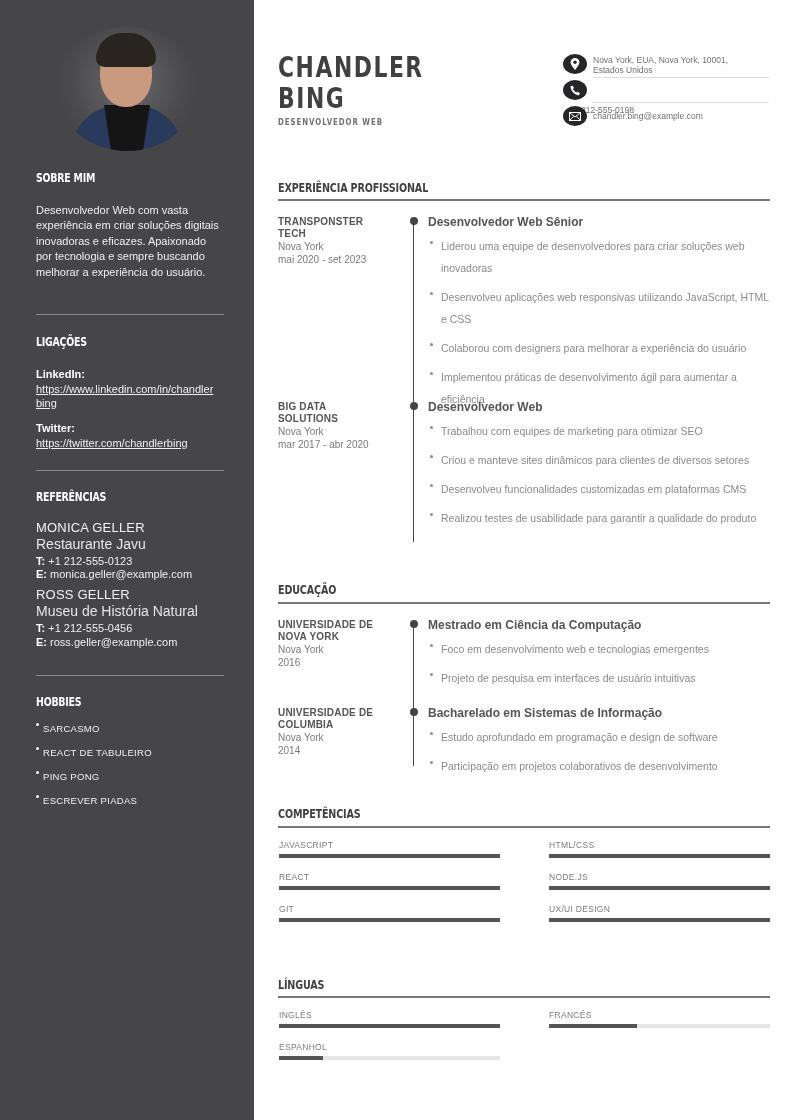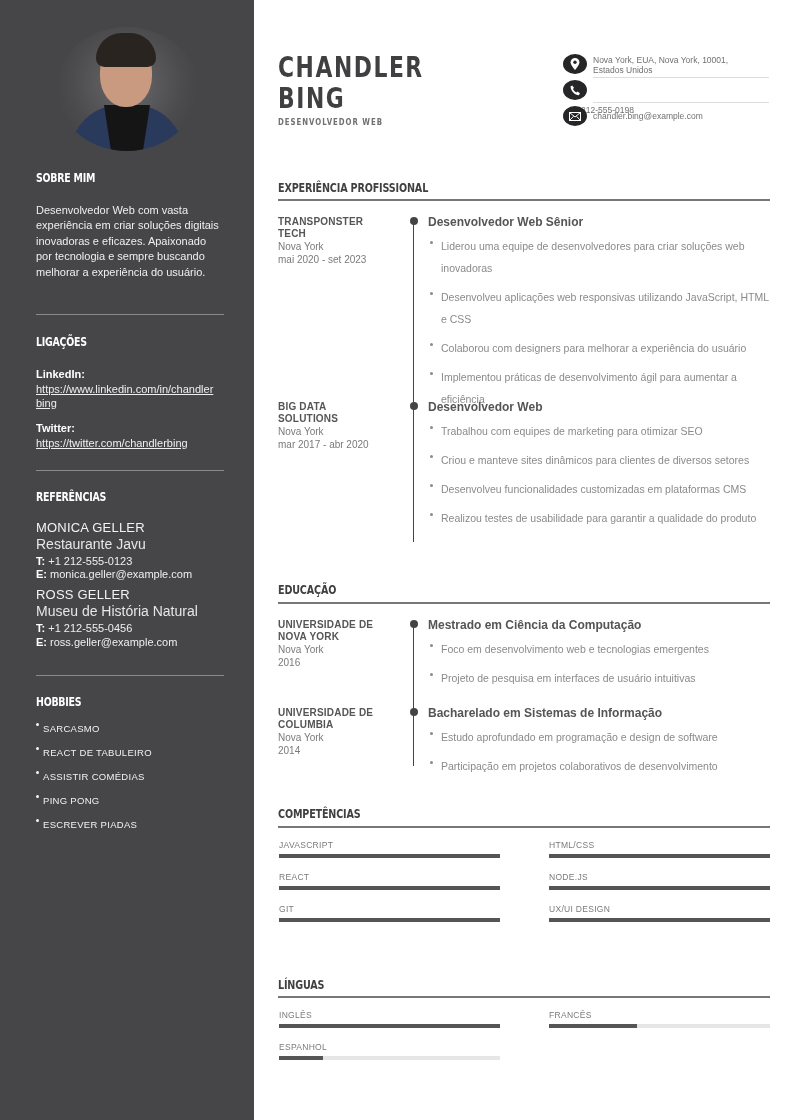--- a/index.html
+++ b/index.html
@@ -135,24 +135,20 @@
       <div class="hobby">
           <span class="dot"></span>
           <span>SARCASMO</span>
         </div>
       <div class="hobby">
           <span class="dot"></span>
           <span>REACT DE TABULEIRO</span>
         </div>
       <div class="hobby">
           <span class="dot"></span>
-          <span>ASSISTIR COMÉDIAS</span>
-        </div>
-      <div class="hobby">
-          <span class="dot"></span>
           <span>PING PONG</span>
         </div>
       <div class="hobby">
           <span class="dot"></span>
           <span>ESCREVER PIADAS</span>
         </div>
     </div>
   </div>
 </aside>
 

